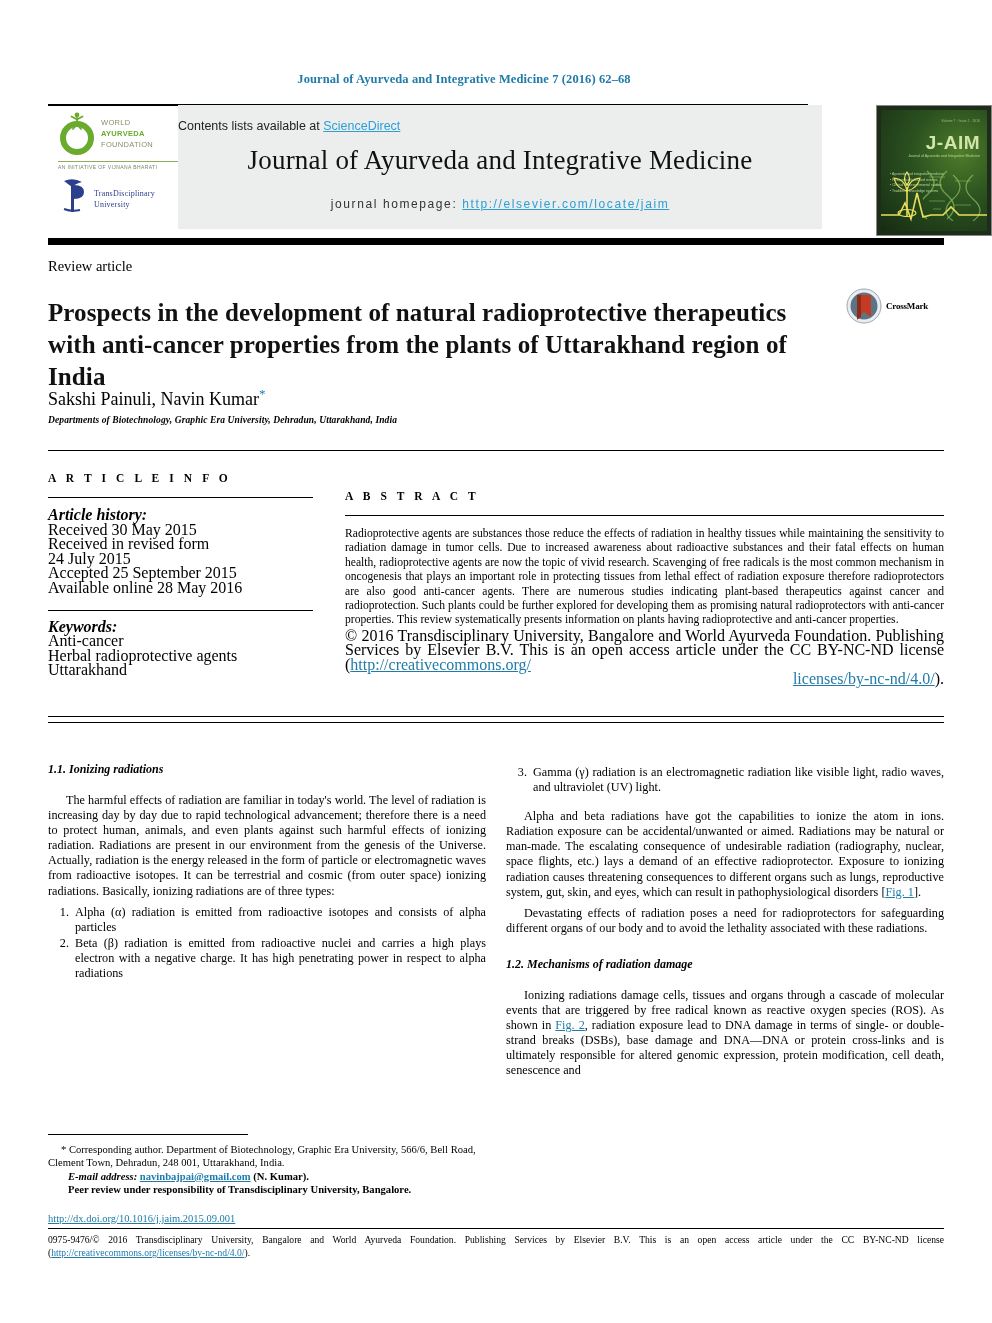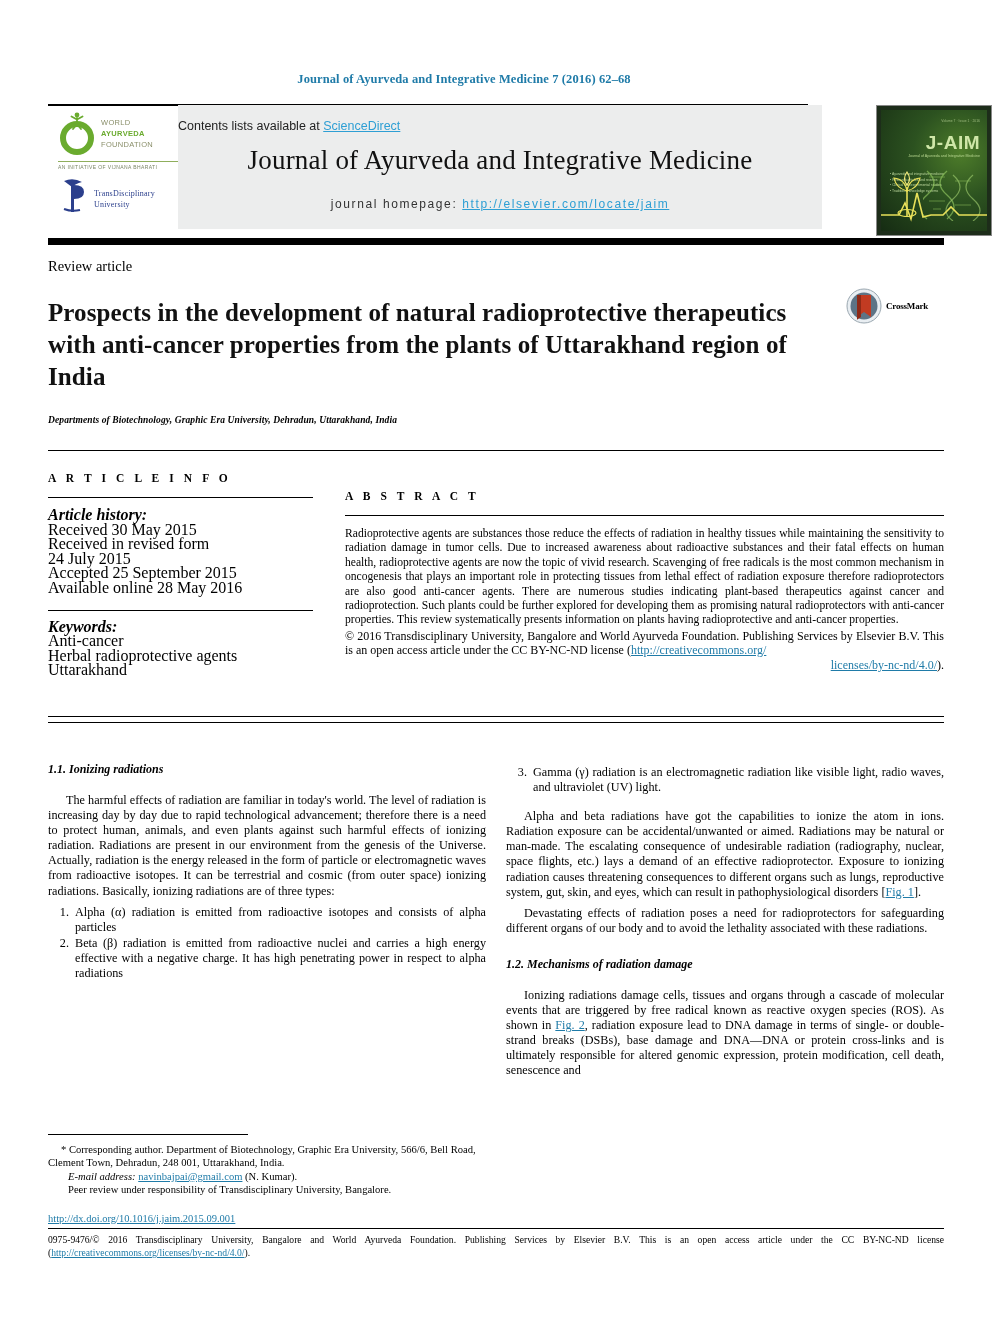--- a/index.html
+++ b/index.html
@@ -129,21 +129,21 @@
 
   .info-block { font-size:16px; line-height:14.6px; }
   .info-block .lab { font-style:italic; font-weight:bold; }
   .info-sep { width:265px; height:1px; background:#000; margin:14px 0 9px 0; }
 
   .abstract-p {
     font-size:11.6px; line-height:14.4px; text-align:justify;
     margin:0 0 0 0;
   }
   .abstract-copy {
-    font-size:12px; line-height:14.4px; text-align:justify; margin-top:1px;
+    font-size:16px; line-height:14.4px; text-align:justify; margin-top:1px;
   }
   .abstract-copy .lnk, .abstract-p .lnk { color:#1f7ba8; }
   .abs-lastline { display:block; text-align:right; }
 
   
   .col-left  { position:absolute; left:48px; top:762px; width:438px; }
   .col-right { position:absolute; left:506px; top:762px; width:438px; }
 
   h2.num { font-size:13px; font-weight:bold; margin:0 0 21px 0; letter-spacing:0.1px; }
   h3.sub { font-size:12px; font-weight:bold; font-style:italic; margin:0 0 16px 0; }
@@ -156,21 +156,21 @@
     font-size:12.2px; line-height:15.1px; text-align:justify;
     margin-bottom:1px; padding-left:3px;
   }
   .lnk { color:#1f7ba8; }
 
   
   .fn-rule { position:absolute; left:48px; top:1134px; width:200px; height:1px; background:#000; }
   .footnote { position:absolute; left:48px; top:1143px; width:438px;
     font-size:10.6px; line-height:13.4px; }
   .footnote .ind { text-indent:13px; display:block; }
-  .footnote .ind2 { padding-left:20px; display:block; text-indent:0; }
+  .footnote .ind2 { padding-left:20px; display:block; text-indent:0;font-weight:bold; }
   .footnote .lab { font-style:italic; }
 
   
   .bottom { position:absolute; left:48px; top:1208px; width:896px; }
   .doi { font-size:10.5px; color:#1f7ba8; }
   .bottom-rule { width:896px; height:1px; background:#000; margin:2px 0 4px 0; }
   .copy { font-size:9.6px; line-height:13px; text-align:justify; }
 </style>
 </head>
 <body>
@@ -258,20 +258,23 @@
           <path d="M0 30 L18 30 L24 18 L30 34 L36 8 L42 32 L50 30 L62 30 L70 22 L78 30 L110 30" stroke="#e8e05a" stroke-width="1.6" fill="none"></path>
         </svg>
       </div>
     </div>
   </div>
 
   <div class="rule-black"></div>
 
   <div class="kicker">Review article</div>
   <h1 class="title">Prospects in the development of natural radioprotective therapeutics with anti-cancer properties from the plants of Uttarakhand region of India</h1>
+  <div class="authors">
+    <span>Sakshi Painuli, Navin Kumar</span><span class="star">*</span>
+  </div>
   <div class="affil">Departments of Biotechnology, Graphic Era University, Dehradun, Uttarakhand, India</div>
 
   <div class="crossmark">
     <svg class="cm-badge" viewBox="0 0 36 36">
       <circle cx="18" cy="18" r="17" fill="#e9eef2" stroke="#9aa7b0" stroke-width="1"></circle>
       <circle cx="18" cy="18" r="13.5" fill="#5d7486"></circle>
       <path d="M11 7 h14 v22 l-7 -5 l-7 5 z" fill="#c23b22"></path>
       <path d="M11 7 h4 v22 l-4 2.8 z" fill="#8f2a17"></path>
     </svg>
     <div class="cm-label">CrossMark</div>
@@ -309,21 +312,21 @@
   </div>
 
   <div class="rule-thin-2"></div>
   <div class="rule-thin-3"></div>
 
   <div class="col-left">
     <h3 class="sub">1.1.  Ionizing radiations</h3>
     <p class="body">The harmful effects of radiation are familiar in today's world. The level of radiation is increasing day by day due to rapid technological advancement; therefore there is a need to protect human, animals, and even plants against such harmful effects of ionizing radiation. Radiations are present in our environment from the genesis of the Universe. Actually, radiation is the energy released in the form of particle or electromagnetic waves from radioactive isotopes. It can be terrestrial and cosmic (from outer space) ionizing radiations. Basically, ionizing radiations are of three types:</p>
     <ol class="items">
       <li>Alpha (α) radiation is emitted from radioactive isotopes and consists of alpha particles</li>
-      <li>Beta (β) radiation is emitted from radioactive nuclei and carries a high energy effective with a negative charge. It has high penetrating power in respect to alpha radiations</li>
+      <li>Beta (β) radiation is emitted from radioactive nuclei and carries a high plays electron with a negative charge. It has high penetrating power in respect to alpha radiations</li>
     </ol>
   </div>
 
   <div class="col-right">
     <ol class="items" start="3">
       <li>Gamma (γ) radiation is an electromagnetic radiation like visible light, radio waves, and ultraviolet (UV) light.</li>
     </ol>
     <p class="body" style="margin-top:14px;">
       <span>Alpha and beta radiations have got the capabilities to ionize the atom in ions. Radiation exposure can be accidental/unwanted or aimed. Radiations may be natural or man-made. The escalating consequence of undesirable radiation (radiography, nuclear, space flights, etc.) lays a demand of an effective radioprotector. Exposure to ionizing radiation causes threatening consequences to different organs such as lungs, reproductive system, gut, skin, and eyes, which can result in pathophysiological disorders [</span><a class="lnk" href="#">Fig. 1</a><span>].</span>
     </p>

